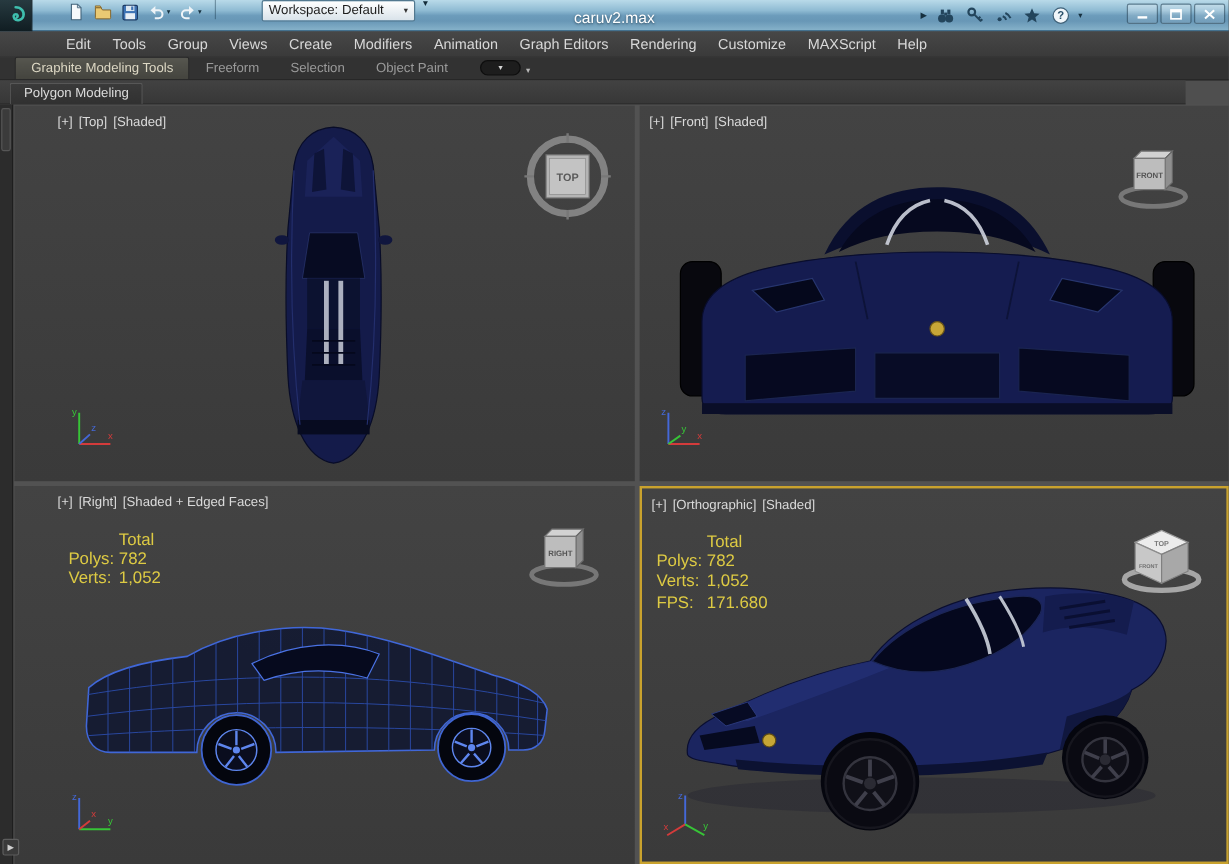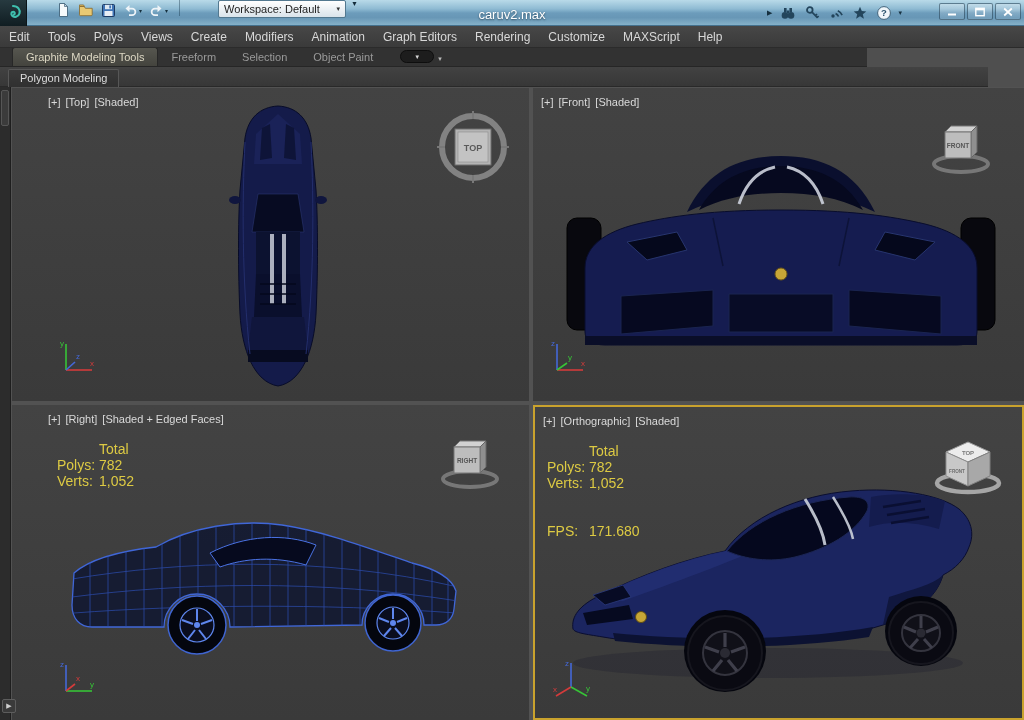--- a/index.html
+++ b/index.html
@@ -30,25 +30,25 @@
     font-size:11px;padding:0 6px;color:#222;font-family:"Liberation Sans",sans-serif}
   .search::placeholder{color:#8b8b8b;font-style:italic}
   .ic-btn{width:20px;height:19px;display:flex;align-items:center;justify-content:center;border-radius:2px;cursor:pointer}
   .winbtns{position:absolute;right:3px;top:3px;display:flex;gap:2px}
   .win-btn{width:26px;height:17px;border-radius:2px;display:flex;align-items:center;justify-content:center;cursor:pointer;
     background:linear-gradient(rgba(255,255,255,.30),rgba(255,255,255,.06));border:1px solid rgba(25,55,75,.55)}
 
   
   .menubar{position:absolute;top:26px;left:0;width:1024px;height:22px;
     background:linear-gradient(#474747,#3a3a3a);border-bottom:1px solid #2b2b2b;
-    display:flex;align-items:center;z-index:19}
+    display:flex;align-items:center;padding-left:46px;z-index:19}
   .menu-item{padding:0 9px;font-size:12px;color:#d8d8d8;height:22px;display:flex;align-items:center;cursor:pointer}
 
   
-  .ribbon-tabs{position:absolute;top:48px;left:0;width:867px;height:19px;background:#323232;
+  .ribbon-tabs{position:absolute;top:48px;left:0;width:1024px;height:19px;background:#323232;
     display:flex;align-items:flex-end;padding-left:12px;border-bottom:1px solid #262626;z-index:18}
   .ribbon-tab{font-size:11px;color:#9a9a9a;padding:3px 13px 3px;cursor:pointer}
   .ribbon-tab.active{background:linear-gradient(#56564f,#44443e);color:#ddd8c4;
     border:1px solid #272727;border-bottom:none;border-radius:3px 3px 0 0}
   .ribbon-pill{margin:0 0 3px 14px;width:34px;height:13px;background:#1d1d1d;border:1px solid #0e0e0e;
     border-radius:7px;display:flex;align-items:center;justify-content:center;color:#d6d6d6;font-size:6px;cursor:pointer}
   .ribbon-pill-caret{margin:0 0 3px 4px;font-size:7px;color:#b8b8b8;cursor:pointer}
   .subtab-row{position:absolute;top:67px;left:0;width:988px;height:20px;
     background:linear-gradient(#424242,#373737);border-bottom:1px solid #292929;z-index:18}
   .subtab{position:absolute;left:8px;top:2px;padding:2px 11px 3px;font-size:11px;color:#dcdcdc;
@@ -65,21 +65,21 @@
   #vp-top{left:12px;top:1px;width:517px;height:313px}
   #vp-front{left:533px;top:1px;width:491px;height:313px}
   #vp-right{left:12px;top:318px;width:517px;height:315px}
   #vp-ortho{left:533px;top:318px;width:491px;height:315px;border:2px solid #c9a22d}
 
   .vp-label{position:absolute;top:8px;font-size:11px;color:#dadada;display:flex;gap:5px;z-index:4}
   .indent-l{left:36px}.indent-r{left:8px}
   .vp-label span{cursor:pointer}
   .stats{position:absolute;font-size:14px;color:#ddca43;line-height:16px;z-index:4}
   .slab{display:inline-block;width:42px}
-  .fps-row{margin-top:32px}
+  .fps-row{margin-top:3px}
   .abs{position:absolute}
 </style>
 </head>
 <body>
 
 <div class="titlebar">
   <div class="app-logo">
     <svg width="20" height="20" viewBox="0 0 20 20">
       <path d="M10 3 C15 3 17.5 7 16.5 10.5 C15.5 13.8 11 15 9 12.5 C7.8 11 8.3 8.8 10.2 8.8 C12 8.8 12.3 10.8 11 11.4" fill="none" stroke="#3fbfae" stroke-width="2.1" stroke-linecap="round"></path>
     </svg>
@@ -184,21 +184,21 @@
       <svg width="12" height="10" viewBox="0 0 12 10">
           <path d="M2.2 1.5 L9.8 8.5 M9.8 1.5 L2.2 8.5" stroke="#fff" stroke-width="1.7"></path>
         </svg>
     </div>
   </div>
 </div>
 
 <div class="menubar">
   <div class="menu-item">Edit</div>
   <div class="menu-item">Tools</div>
-  <div class="menu-item">Polys</div>
+  <div class="menu-item">Group</div>
   <div class="menu-item">Views</div>
   <div class="menu-item">Create</div>
   <div class="menu-item">Modifiers</div>
   <div class="menu-item">Animation</div>
   <div class="menu-item">Graph Editors</div>
   <div class="menu-item">Rendering</div>
   <div class="menu-item">Customize</div>
   <div class="menu-item">MAXScript</div>
   <div class="menu-item">Help</div>
 </div>

